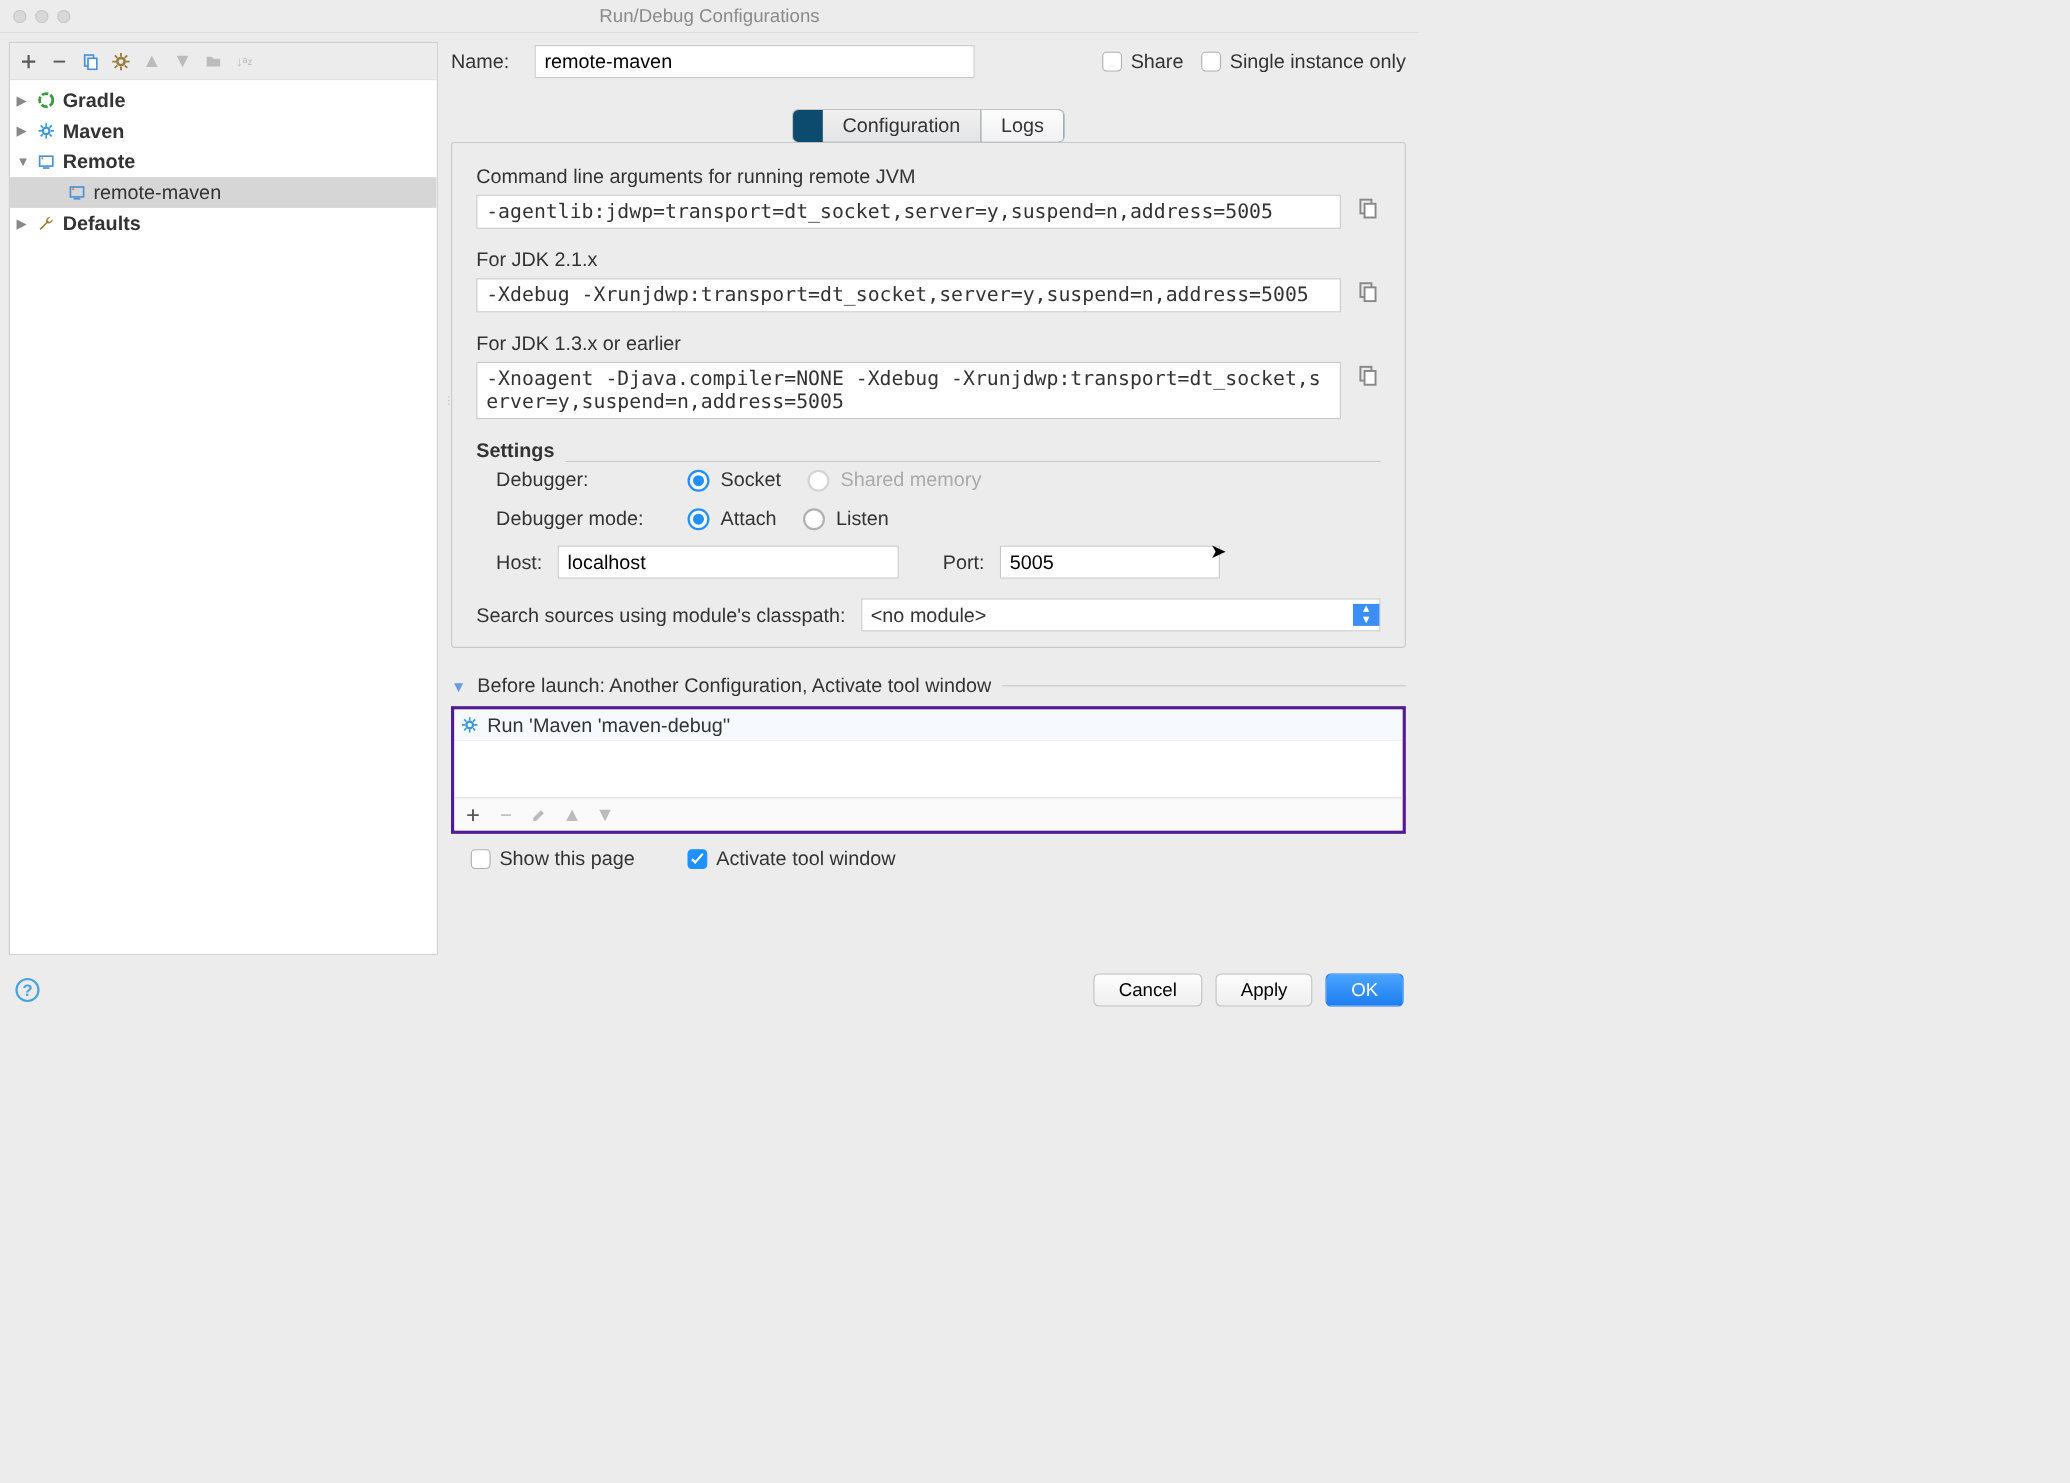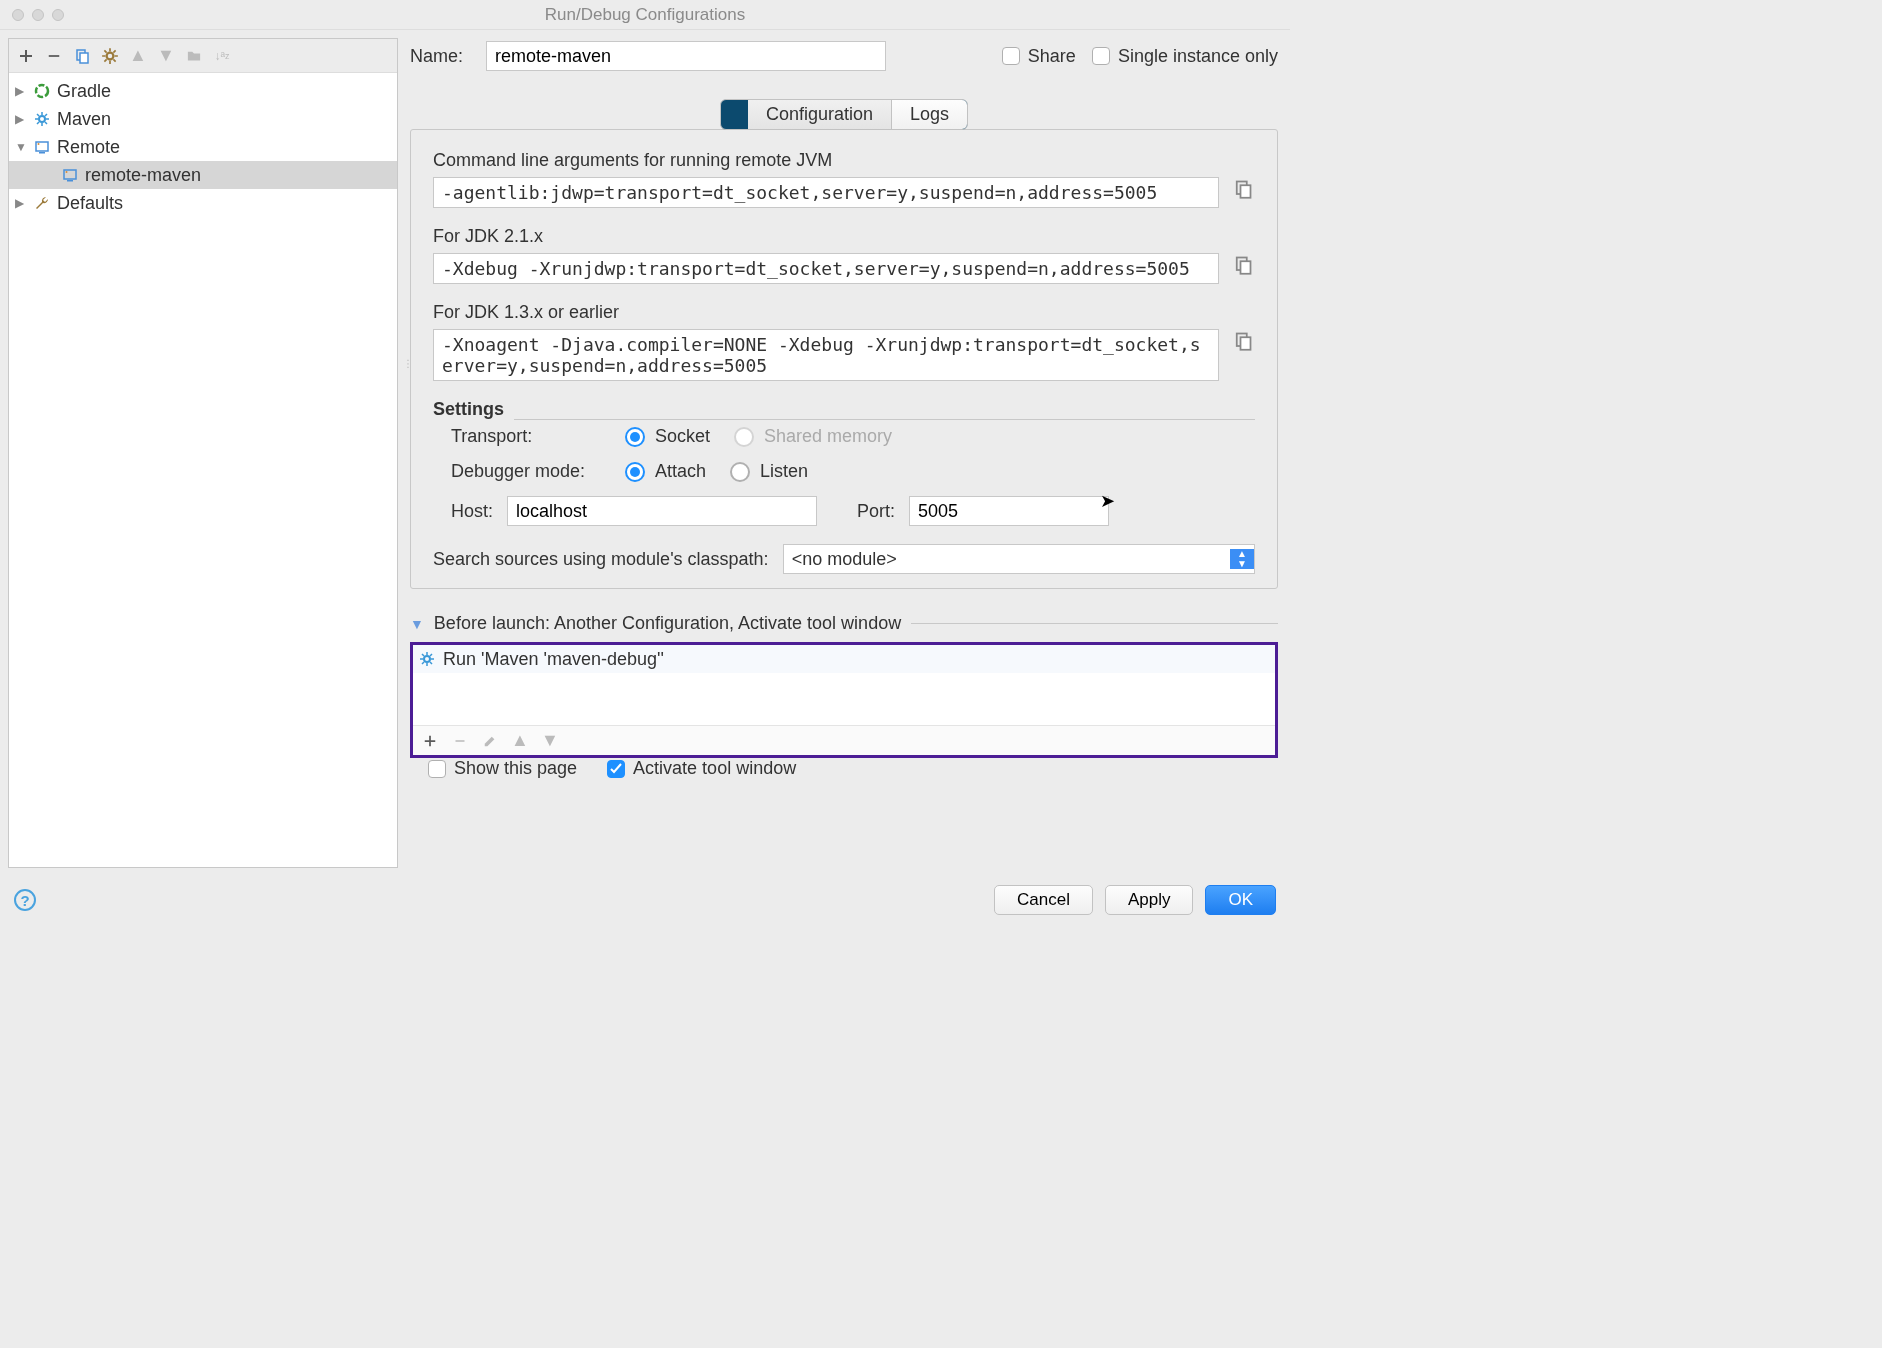--- a/index.html
+++ b/index.html
@@ -34,21 +34,21 @@
 .tb-icon { width: 18px; height: 18px; display: inline-flex; align-items: center; justify-content: center; color: #666; cursor: pointer; }
 .tb-icon.disabled { color: #bbb; cursor: default; }
 
 .tree { flex: 1; overflow: auto; background: #fff; padding-top: 4px; }
 .tree-row { display: flex; align-items: center; height: 28px; padding-left: 6px; gap: 6px; cursor: pointer; }
 .tree-row.sel { background: #d6d6d6; }
 .tree-row.child { padding-left: 52px; }
 .tree-arrow { width: 12px; color: #888; font-size: 12px; }
 .tree-icon { width: 18px; height: 18px; display: flex; align-items: center; justify-content: center; }
 .tree-label { font-size: 18px; }
-.bold { font-weight: 400; }
+.bold { font-weight: 700; }
 
 .right-panel { flex: 1; padding: 8px 12px 0 12px; display: flex; flex-direction: column; overflow: hidden; position: relative; }
 
 .row1 { display: flex; align-items: center; gap: 16px; height: 36px; margin-bottom: 25px; }
 .name-label { width: 60px; }
 .name-input { flex: 0 0 400px; height: 30px; border: 1px solid #c8c8c8; background: #fff; padding: 0 8px; font-size: 18px; }
 .row1-space { flex: 1; }
 .mac-check { display: flex; align-items: center; gap: 8px; }
 .mac-check .box { width: 18px; height: 18px; border: 1px solid #b0b0b0; border-radius: 4px; background: #fff; display: flex; align-items: center; justify-content: center; }
 .mac-check.checked .box { background: #1e90ff; border-color: #1e90ff; color: #fff; }
@@ -93,21 +93,21 @@
 
 .before-section { margin-top: 24px; }
 .before-head { display: flex; align-items: center; gap: 10px; color: #333; }
 .before-head .tri { color: #6a9cde; font-size: 14px; }
 .before-head hr { flex: 1; border: 0; border-top: 1px solid #c8c8c8; }
 .before-list { border: 3px solid #4c1d95; background: #f9a8d4; margin-top: 8px; }
 .bl-row { display: flex; align-items: center; gap: 8px; height: 28px; padding: 0 6px; background: #f6f9fd; }
 .bl-row .gear { color: #3a98d8; }
 .bl-toolbar { border-top: 1px solid #e4e4e4; height: 30px; display: flex; align-items: center; gap: 12px; padding: 0 8px; background: #fafafa; }
 
-.checks-row { display: flex; gap: 30px; align-items: center; padding-left: 18px; }
+.checks-row { display: flex; gap: 48px; align-items: center; margin-top: 12px; padding-left: 18px; }
 
 .bottom-bar { height: 48px; display: flex; align-items: center; justify-content: space-between; padding: 0 14px; background: #ececec; }
 .help-icon { width: 22px; height: 22px; border: 2px solid #4aa3df; color: #4aa3df; border-radius: 50%; display: flex; align-items: center; justify-content: center; font-size: 15px; font-weight: 700; }
 .btns { display: flex; gap: 12px; }
 .btn { height: 30px; padding: 0 22px; border: 1px solid #c2c2c2; background: linear-gradient(#fdfdfd,#efefef); border-radius: 5px; font-size: 17px; cursor: pointer; }
 .btn.primary { background: linear-gradient(#4aa3ff,#1e7ef0); border-color: #1e7ef0; color: #fff; }
 
 .cursor-arrow { position: fixed; top: 490px; left: 1100px; font-size: 18px; color: #000; pointer-events: none; }
 
 svg { display: block; }
@@ -271,21 +271,21 @@
             </svg>
           </span>
       </div>
 
       <div class="settings-head">
         <span>Settings</span>
           <hr>
       </div>
 
       <div class="setting-row">
-        <span class="slabel">Transport:</span>
+        <span class="slabel">Debugger:</span>
         <div class="radio checked">
             <span class="dot"></span>
             <span>Socket</span>
           </div>
         <div class="radio disabled">
             <span class="dot"></span>
             <span>Shared memory</span>
           </div>
       </div>
 

